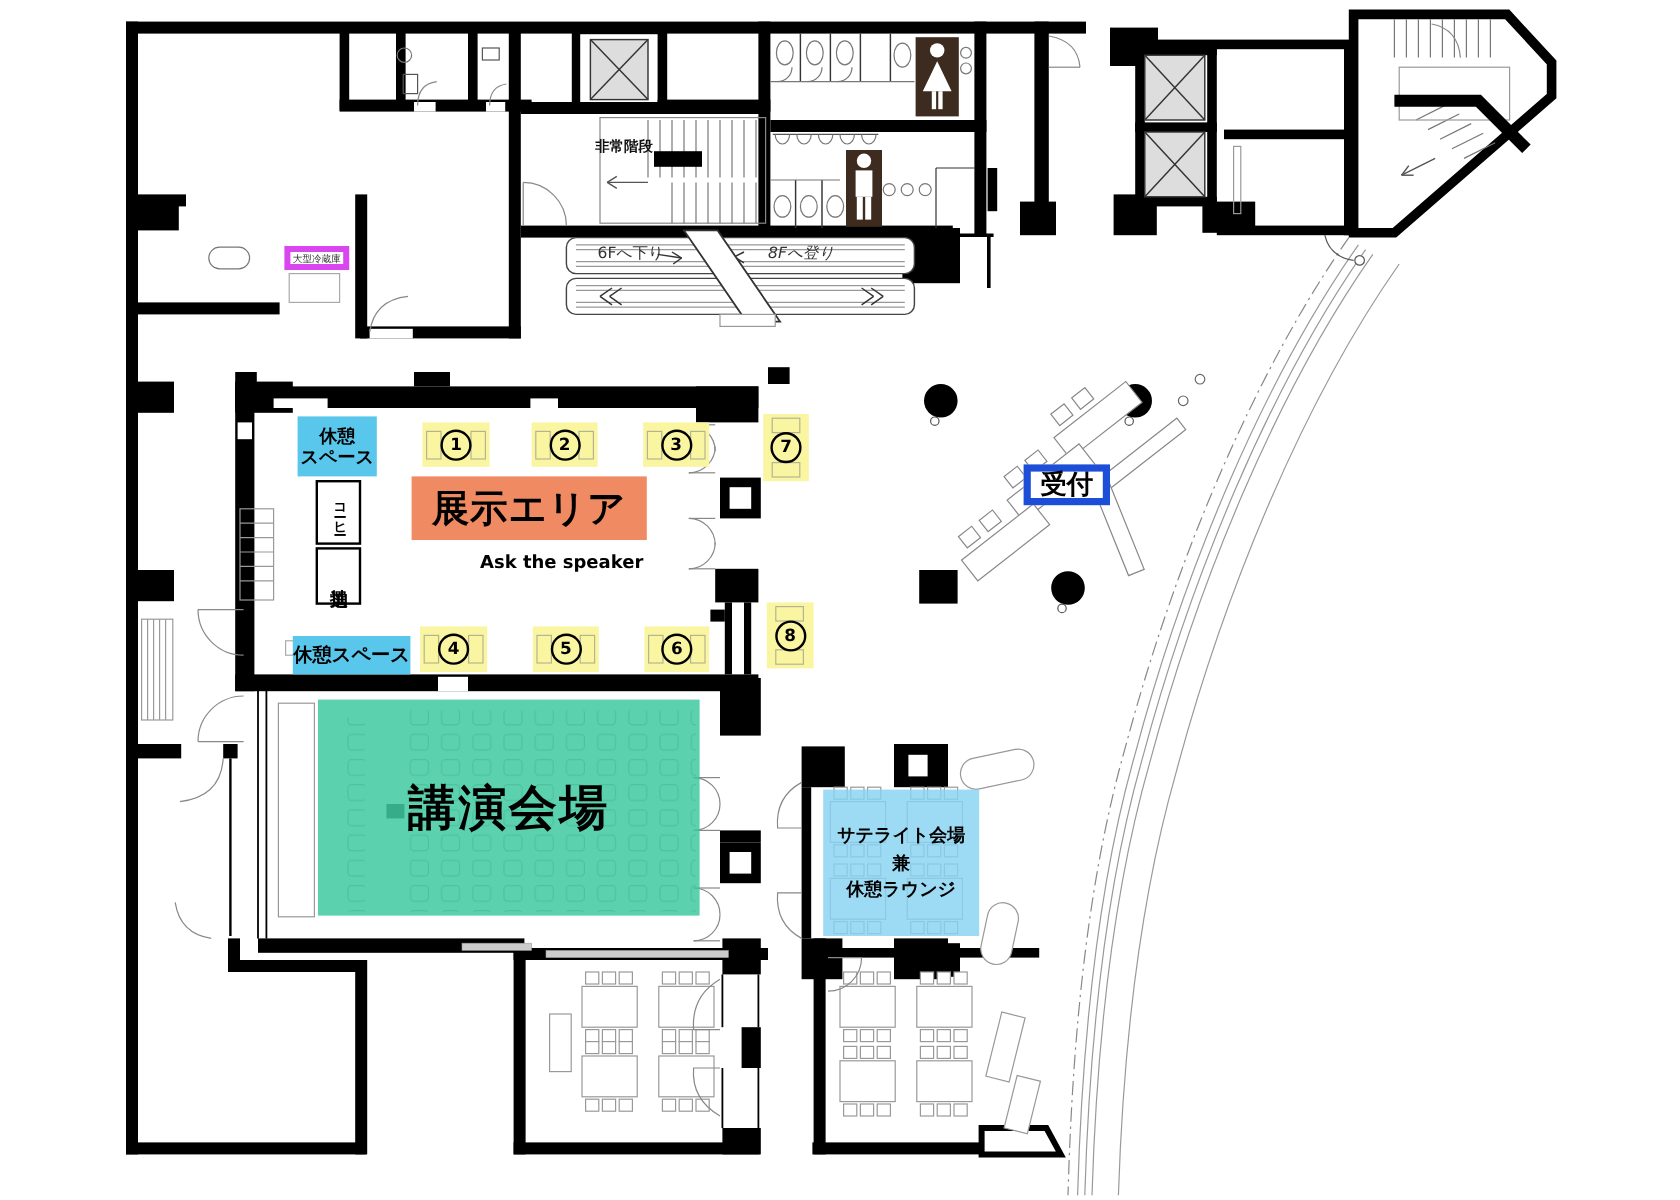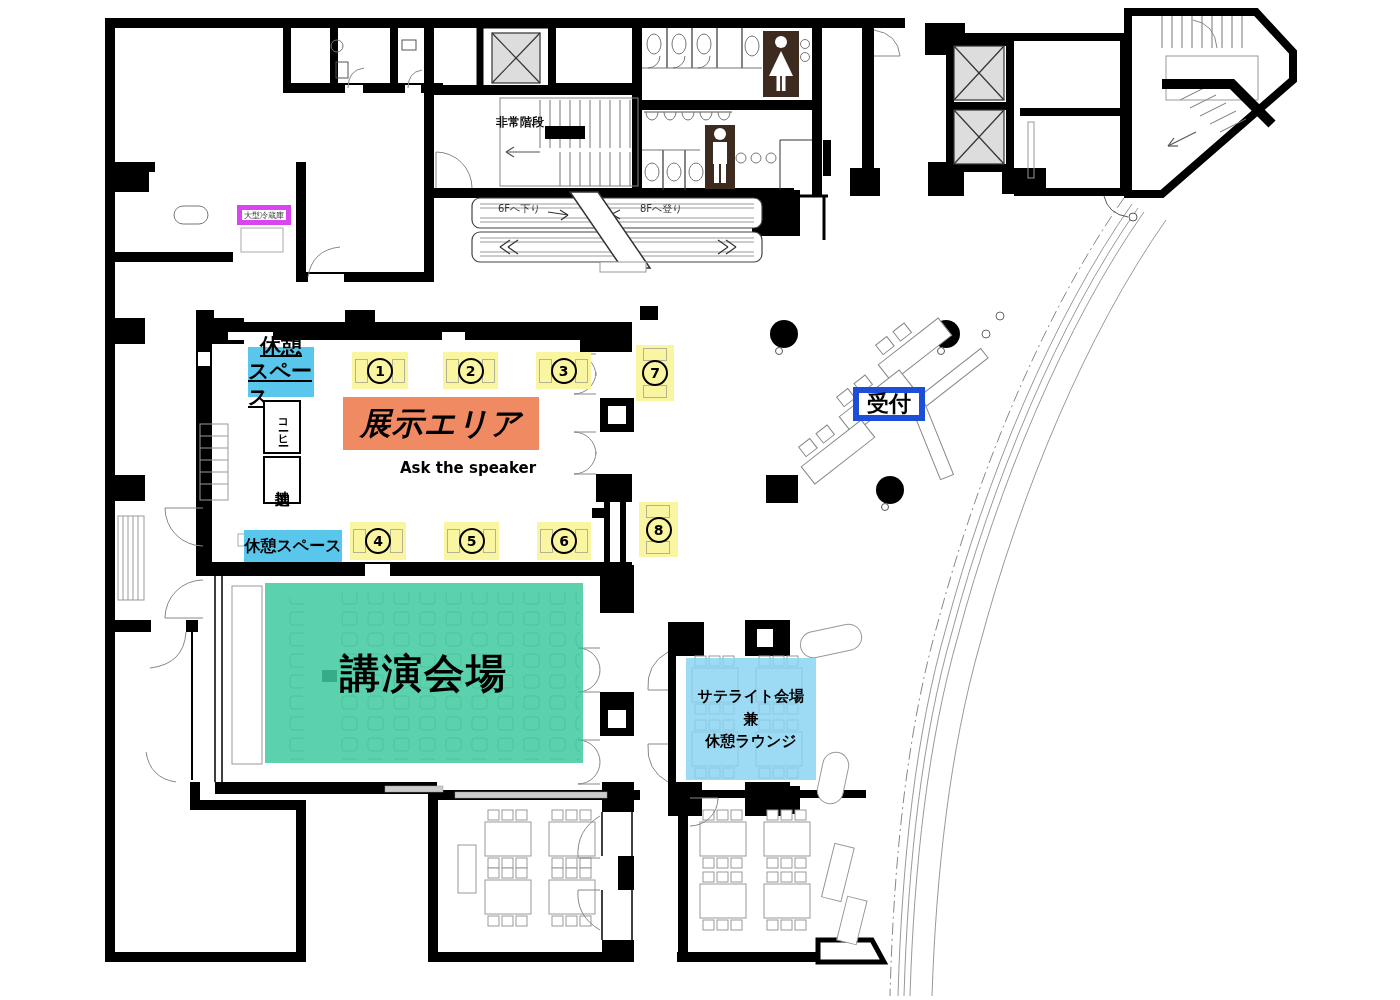--- a/index.html
+++ b/index.html
@@ -27,21 +27,21 @@
   .booth-v::after{bottom:3px;left:7px;width:22px;height:11px;}
   .cnum{width:22px;height:22px;border:2px solid #000;border-radius:50%;display:flex;align-items:center;
         justify-content:center;font-size:14px;font-weight:bold;background:transparent;z-index:1;}
   .vbox{border:2px solid #000;background:#fff;display:flex;align-items:center;justify-content:center;}
   .vtext{writing-mode:vertical-rl;text-orientation:upright;font-weight:bold;letter-spacing:1px;}
   .reception{border:6px solid #1d4ed8;background:#fff;display:flex;align-items:center;justify-content:center;
              font-size:22px;font-weight:bold;}
   .tinybox{border:5px solid #d946ef;background:#fff;display:flex;align-items:center;justify-content:center;
            font-size:8px;color:#333;}
   .smalltext{font-size:12px;color:#111;}
-  .esc-label{font-size:10px;color:#333;white-space:nowrap;}
+  .esc-label{font-size:13px;color:#333;white-space:nowrap;}
   .ask{font-size:15px;font-weight:bold;}
 </style>
 </head>
 <body>
 
 <div class="plan">
 
 <svg width="1400" height="1000" viewBox="0 0 1400 1000">
   <defs>
     <pattern id="lecChair" width="26" height="21" patternUnits="userSpaceOnUse">
@@ -493,25 +493,25 @@
       <span>講演会場</span>
     </div>
 
   <div class="zone-fill" style="left:686px;top:658px;width:130px;height:122px;background:var(--zone-cyan-light);"></div>
   <div class="ov zone-label" style="left:686px;top:658px;width:130px;height:122px;flex-direction:column;">
     <div class="sat-label">サテライト会場</div>
     <div class="sat-label">兼</div>
     <div class="sat-label">休憩ラウンジ</div>
   </div>
 
-  <div class="ov orange" style="left:343px;top:397px;width:196px;height:53px;font-style:italic;">
+  <div class="ov orange" style="left:343px;top:397px;width:196px;height:53px;">
       <span>展示エリア</span>
     </div>
 
-  <div class="ov chip" style="left:248px;top:347px;width:66px;height:50px;font-size:21px;text-decoration:underline;">
+  <div class="ov chip" style="left:248px;top:347px;width:66px;height:50px;font-size:15px;">
     <span>休憩</span>
     <span>スペース</span>
   </div>
 
   <div class="ov chip" style="left:244px;top:530px;width:98px;height:32px;font-size:16px;">
       <span>休憩スペース</span>
     </div>
 
   <div class="ov vbox" style="left:263px;top:400px;width:38px;height:54px;">
     <span class="vtext" style="font-size:11px;">コーヒー</span>
@@ -526,21 +526,21 @@
       <span>受付</span>
     </div>
 
   <div class="ov smalltext" style="left:496px;top:114px;width:80px;height:16px;font-weight:bold;"><span>非常階段</span></div>
 
   <div class="ov tinybox" style="left:237px;top:205px;width:54px;height:20px;">
       <span>大型冷蔵庫</span>
     </div>
 
   <div class="ov esc-label" style="left:498px;top:202px;"><span>6Fへ下り</span></div>
-  <div class="ov esc-label" style="left:640px;top:202px;"><span>8Fへ登り</span></div>
+  <div class="ov esc-label" style="left:640px;top:202px;font-style:italic;"><span>8Fへ登り</span></div>
 
   <div class="booth booth-h" style="left:352px;top:352px;width:56px;height:37px;">
       <span class="cnum">1</span>
     </div>
   <div class="booth booth-h" style="left:443px;top:352px;width:55px;height:37px;">
       <span class="cnum">2</span>
     </div>
   <div class="booth booth-h" style="left:536px;top:352px;width:55px;height:37px;">
       <span class="cnum">3</span>
     </div>

